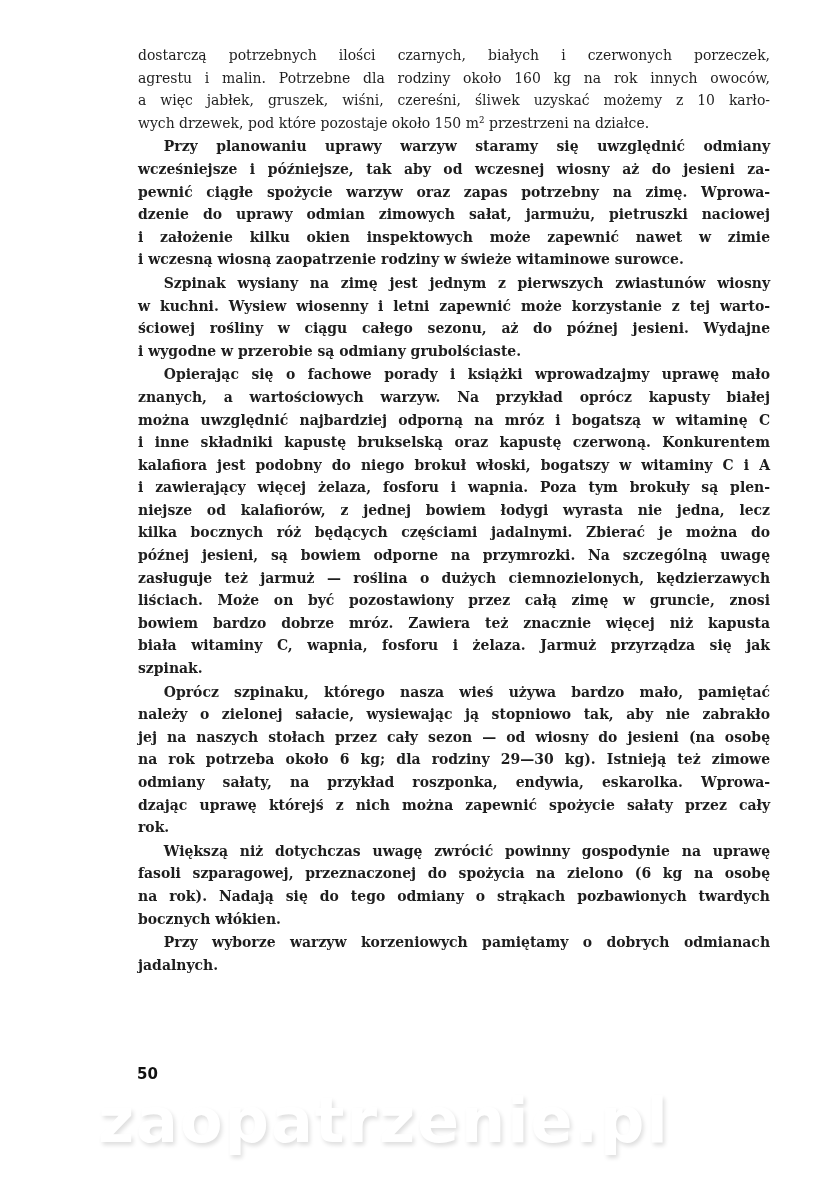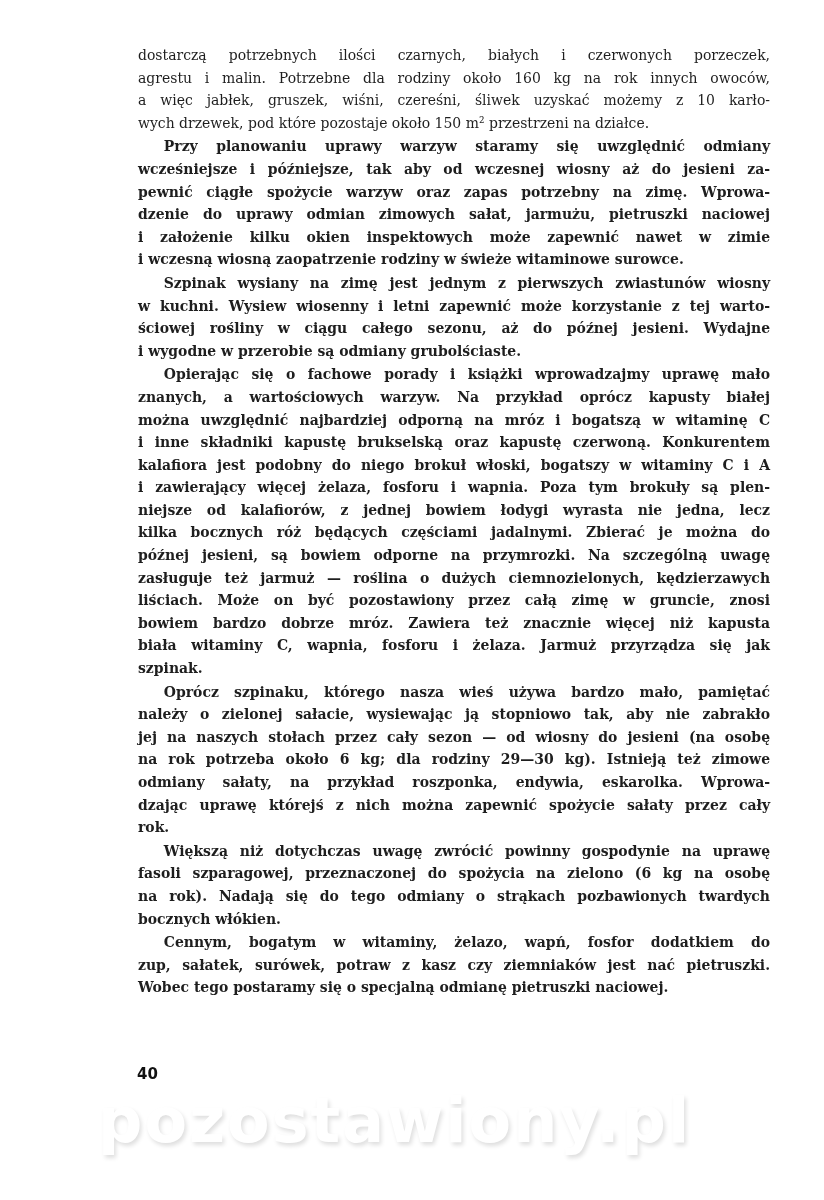--- a/index.html
+++ b/index.html
@@ -81,20 +81,19 @@
         <span class="line">dzając uprawę którejś z nich można zapewnić spożycie sałaty przez cały</span>
         <span class="line last">rok.</span>
       </div>
       <div class="para">
         <span class="line indent">Większą niż dotychczas uwagę zwrócić powinny gospodynie na uprawę</span>
         <span class="line">fasoli szparagowej, przeznaczonej do spożycia na zielono (6 kg na osobę</span>
         <span class="line">na rok). Nadają się do tego odmiany o strąkach pozbawionych twardych</span>
         <span class="line last">bocznych włókien.</span>
       </div>
       <div class="para">
-        <span class="line indent">Cennym, bogatym w witaminy, żelazo, wapń, fosfor dodatkiem do</span>
-        <span class="line">zup, sałatek, surówek, potraw z kasz czy ziemniaków jest nać pietruszki.</span>
-        <span class="line last">Wobec tego postaramy się o specjalną odmianę pietruszki naciowej.</span>
+        <span class="line indent">Przy wyborze warzyw korzeniowych pamiętamy o dobrych odmianach</span>
+        <span class="line last">jadalnych.</span>
       </div>
     </div>
-  <div class="page-number">40</div>
-  <div class="watermark">pozostawiony.pl</div>
+  <div class="page-number">50</div>
+  <div class="watermark">zaopatrzenie.pl</div>
 </div>
 
 </body></html>

